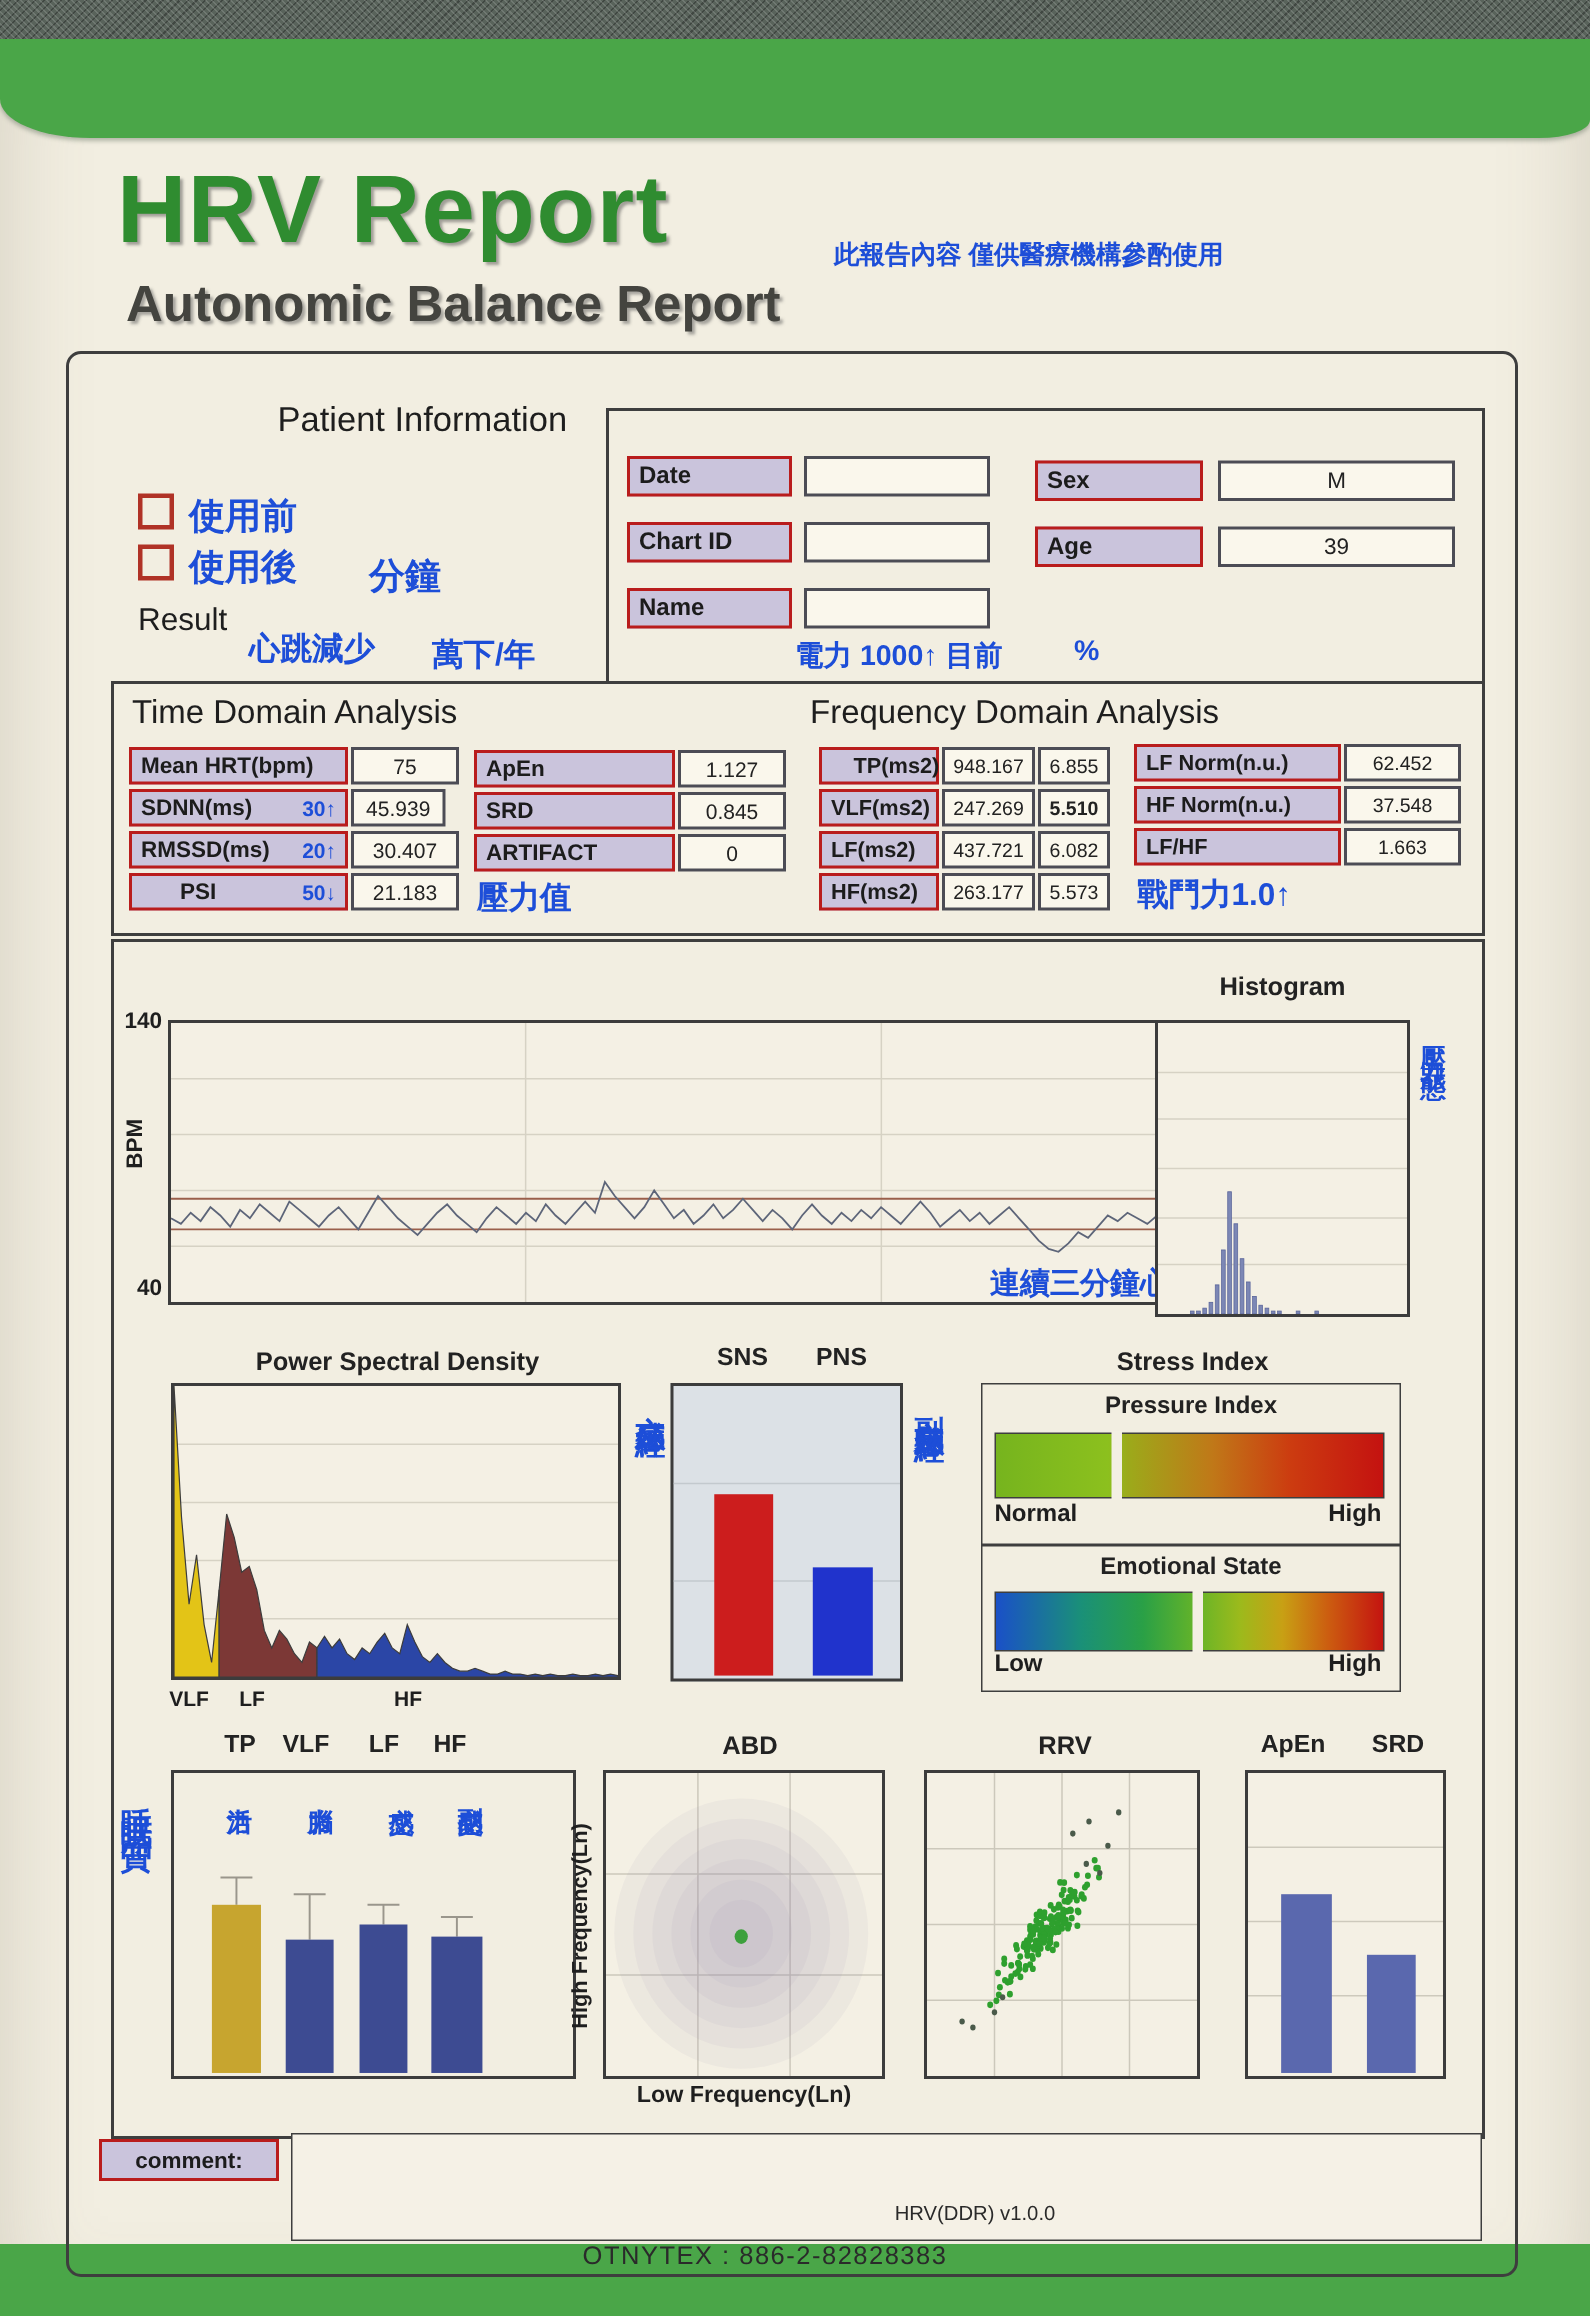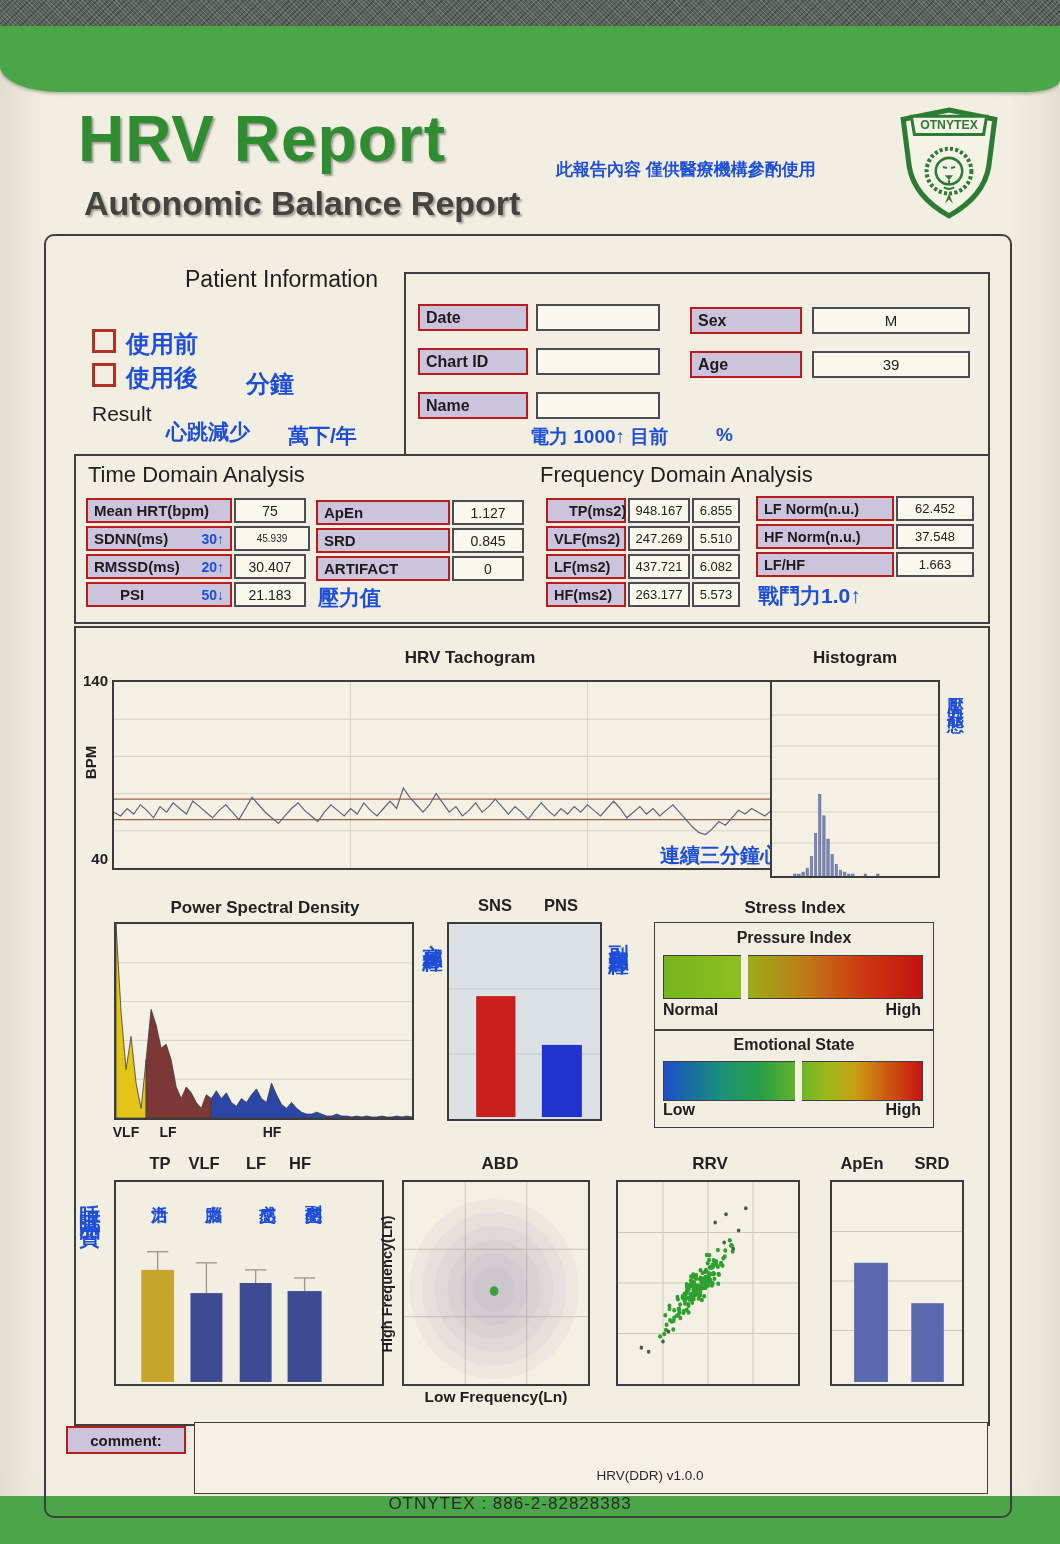--- a/index.html
+++ b/index.html
@@ -34,34 +34,20 @@
 
 <div class="desk">
  <div class="paper">
   <div class="band-top"></div>
   <div class="band-bottom"></div>
 
   <div class="abs ttl-green" style="left:78px;top:76px;font-size:64px;letter-spacing:1px;text-shadow:2px 2px 2px rgba(60,60,60,.45);">HRV Report</div>
   <div class="abs" style="left:84px;top:158px;font-size:34px;font-weight:bold;color:#44443f;text-shadow:2px 2px 2px rgba(90,90,90,.5);">Autonomic Balance Report</div>
   <div class="abs red" style="left:556px;top:132px;font-size:17px;font-weight:bold;">此報告內容  僅供醫療機構參酌使用</div>
 
-  <div class="abs" style="left:898px;top:80px;width:102px;height:116px;">
-    <svg viewBox="0 0 100 114" width="102" height="116">
-      <path d="M50 4 L95 13 L89 60 Q84 89 50 108 Q16 89 11 60 L5 13 Z" fill="#f5f2e6" stroke="#2c7c33" stroke-width="5"></path>
-      <path d="M13 10 L87 10 L84 28 L16 28 Z" fill="#f5f2e6" stroke="#2c7c33" stroke-width="3"></path>
-      <text x="50" y="23" text-anchor="middle" font-size="12" font-weight="bold" fill="#2c7c33" font-family="Liberation Sans,sans-serif" id="logo-text-svg">OTNYTEX</text>
-      <circle cx="50" cy="64" r="22" fill="none" stroke="#2c7c33" stroke-width="4" stroke-dasharray="3 2.2"></circle>
-      <circle cx="50" cy="64" r="13" fill="none" stroke="#2c7c33" stroke-width="2.5"></circle>
-      <line x1="44" y1="60" x2="48" y2="61" stroke="#2c7c33" stroke-width="2"></line>
-      <line x1="56" y1="60" x2="52" y2="61" stroke="#2c7c33" stroke-width="2"></line>
-      <path d="M46 68 L54 68 L50 73 Z" fill="#2c7c33"></path>
-      <path d="M50 73 L50 77 M45 80 Q50 83 55 80" fill="none" stroke="#2c7c33" stroke-width="2"></path>
-      <path d="M50 86 L46 96 L50 92 L54 96 Z" fill="#2c7c33"></path>
-    </svg>
-  </div>
 
   <div class="box" style="left:44px;top:208px;width:964px;height:1280px;border-radius:10px;"></div>
 
   <div class="abs" style="left:185px;top:240px;font-size:23px;color:#1e1e1e;">Patient Information</div>
 
   <div class="box" style="left:404px;top:246px;width:582px;height:180px;border-width:2px;"></div>
 
   <div class="lav" style="left:418px;top:278px;width:110px;height:27px;font-size:16px;">Date</div>
   <div class="val" style="left:536px;top:278px;width:124px;height:27px;font-size:14px;"></div>
   <div class="lav" style="left:690px;top:281px;width:112px;height:27px;font-size:16px;">Sex</div>
@@ -96,21 +82,21 @@
 
   <div class="lav" style="left:86px;top:472px;width:146px;height:25px;font-size:15px;justify-content:space-between;">
         <span>Mean HRT(bpm)</span>
         <span class="red" style="font-size:14px;"></span>
       </div>
   <div class="val" style="left:234px;top:472px;width:72px;height:25px;font-size:14px;">75</div>
   <div class="lav" style="left:86px;top:500px;width:146px;height:25px;font-size:15px;justify-content:space-between;">
         <span>SDNN(ms)</span>
         <span class="red" style="font-size:14px;">30↑</span>
       </div>
-  <div class="val" style="left:234px;top:500px;width:76px;height:25px;font-size:10px;">45.939</div>
+  <div class="val" style="left:234px;top:500px;width:63px;height:25px;font-size:14px;">45.939</div>
   <div class="lav" style="left:86px;top:528px;width:146px;height:25px;font-size:15px;justify-content:space-between;">
         <span>RMSSD(ms)</span>
         <span class="red" style="font-size:14px;">20↑</span>
       </div>
   <div class="val" style="left:234px;top:528px;width:72px;height:25px;font-size:14px;">30.407</div>
   <div class="lav" style="left:86px;top:556px;width:146px;height:25px;font-size:15px;justify-content:space-between;padding-left:32px;">
         <span>PSI</span>
         <span class="red" style="font-size:14px;">50↓</span>
       </div>
   <div class="val" style="left:234px;top:556px;width:72px;height:25px;font-size:14px;">21.183</div>
@@ -121,39 +107,38 @@
   <div class="val" style="left:452px;top:502px;width:72px;height:25px;font-size:14px;">0.845</div>
   <div class="lav" style="left:316px;top:530px;width:134px;height:25px;font-size:15px;">ARTIFACT</div>
   <div class="val" style="left:452px;top:530px;width:72px;height:25px;font-size:14px;">0</div>
   <div class="abs red" style="left:318px;top:558px;font-size:21px;font-weight:bold;">壓力值</div>
 
   <div class="lav" style="left:546px;top:472px;width:80px;height:25px;font-size:14.5px;padding-left:21px;">TP(ms2)</div>
   <div class="val" style="left:628px;top:472px;width:62px;height:25px;font-size:13px;">948.167</div>
   <div class="val" style="left:692px;top:472px;width:48px;height:25px;font-size:13px;">6.855</div>
   <div class="lav" style="left:546px;top:500px;width:80px;height:25px;font-size:14.5px;">VLF(ms2)</div>
   <div class="val" style="left:628px;top:500px;width:62px;height:25px;font-size:13px;">247.269</div>
-  <div class="val" style="left:692px;top:500px;width:48px;height:25px;font-size:13px;">5.510</div>
+  <div class="val" style="left:692px;top:500px;width:48px;height:25px;font-size:13px;font-weight:bold;">5.510</div>
   <div class="lav" style="left:546px;top:528px;width:80px;height:25px;font-size:14.5px;">LF(ms2)</div>
   <div class="val" style="left:628px;top:528px;width:62px;height:25px;font-size:13px;">437.721</div>
   <div class="val" style="left:692px;top:528px;width:48px;height:25px;font-size:13px;">6.082</div>
   <div class="lav" style="left:546px;top:556px;width:80px;height:25px;font-size:14.5px;">HF(ms2)</div>
   <div class="val" style="left:628px;top:556px;width:62px;height:25px;font-size:13px;">263.177</div>
   <div class="val" style="left:692px;top:556px;width:48px;height:25px;font-size:13px;">5.573</div>
 
   <div class="lav" style="left:756px;top:470px;width:138px;height:25px;font-size:14.5px;">LF Norm(n.u.)</div>
   <div class="val" style="left:896px;top:470px;width:78px;height:25px;font-size:13px;">62.452</div>
   <div class="lav" style="left:756px;top:498px;width:138px;height:25px;font-size:14.5px;">HF Norm(n.u.)</div>
   <div class="val" style="left:896px;top:498px;width:78px;height:25px;font-size:13px;">37.548</div>
   <div class="lav" style="left:756px;top:526px;width:138px;height:25px;font-size:14.5px;">LF/HF</div>
   <div class="val" style="left:896px;top:526px;width:78px;height:25px;font-size:13px;">1.663</div>
   <div class="abs red" style="left:758px;top:556px;font-size:21px;font-weight:bold;">戰鬥力1.0↑</div>
 
   <div class="box" style="left:74px;top:600px;width:912px;height:796px;"></div>
 
-  <div class="ctitle" style="left:300px;top:622px;width:340px;font-size:17px;">HRV Tachogram</div>
   <div class="abs" style="left:76px;top:646px;width:32px;text-align:right;font-size:15px;font-weight:bold;color:#1e1e1e;">140</div>
   <div class="abs" style="left:76px;top:824px;width:32px;text-align:right;font-size:15px;font-weight:bold;color:#1e1e1e;">40</div>
   <div class="abs" style="left:60px;top:728px;width:60px;text-align:center;font-size:15px;font-weight:bold;color:#1e1e1e;transform:rotate(-90deg);">BPM</div>
   <div class="plot" style="left:112px;top:654px;width:714px;height:190px;">
     <svg id="svg-tacho" viewBox="0 0 100 100" preserveAspectRatio="none">
           <line x1="0" y1="20" x2="100" y2="20" stroke="#d6d2c4" stroke-width="1" vector-effect="non-scaling-stroke"></line>
           <line x1="0" y1="40" x2="100" y2="40" stroke="#d6d2c4" stroke-width="1" vector-effect="non-scaling-stroke"></line>
           <line x1="0" y1="60" x2="100" y2="60" stroke="#d6d2c4" stroke-width="1" vector-effect="non-scaling-stroke"></line>
           <line x1="0" y1="80" x2="100" y2="80" stroke="#d6d2c4" stroke-width="1" vector-effect="non-scaling-stroke"></line>
           <line x1="33.3" y1="0" x2="33.3" y2="100" stroke="#d6d2c4" stroke-width="1" vector-effect="non-scaling-stroke"></line>

